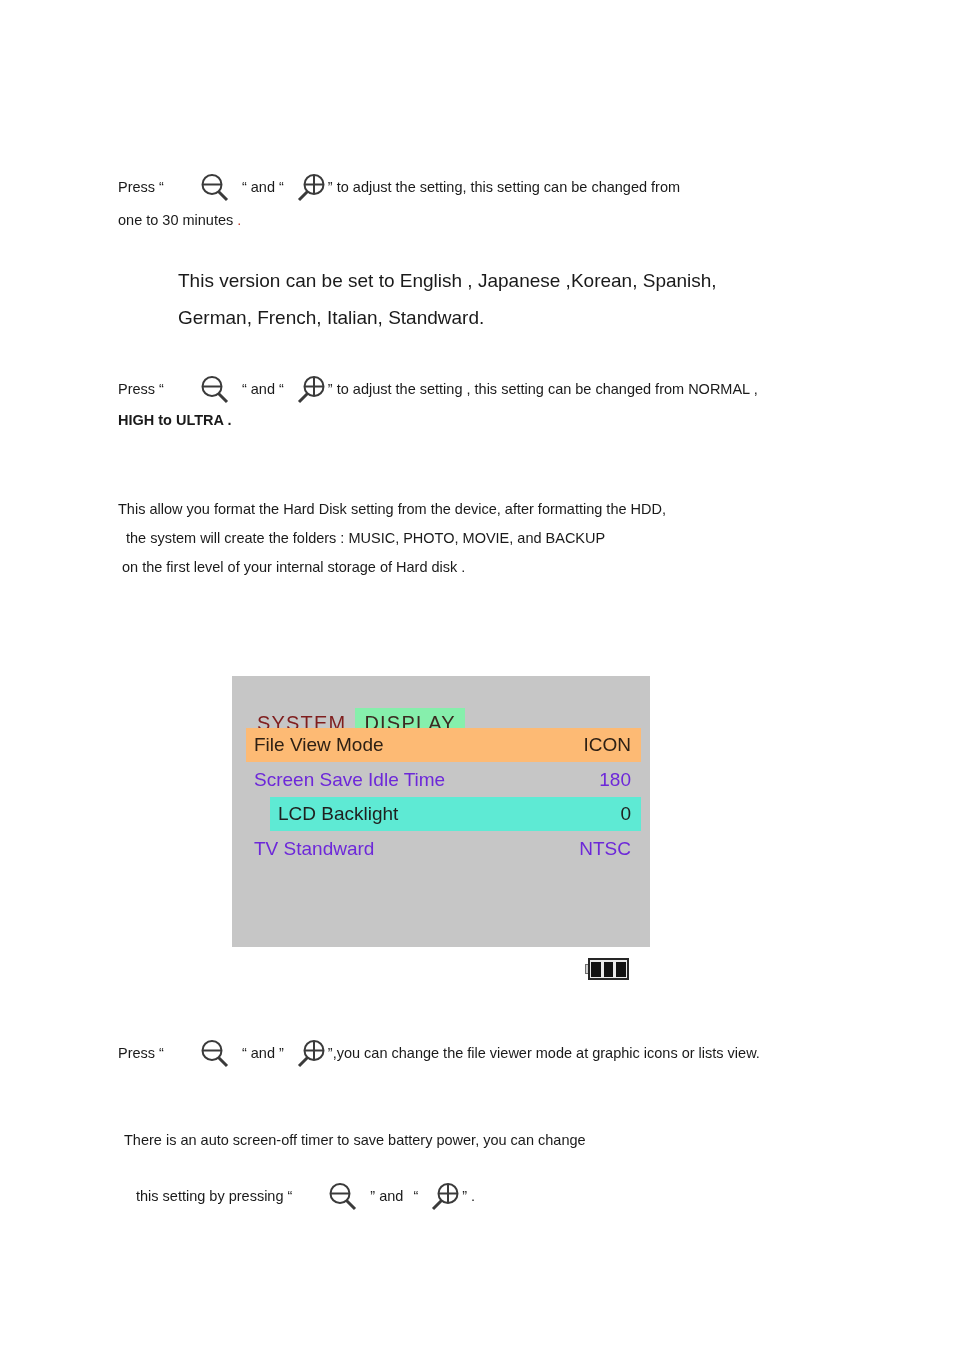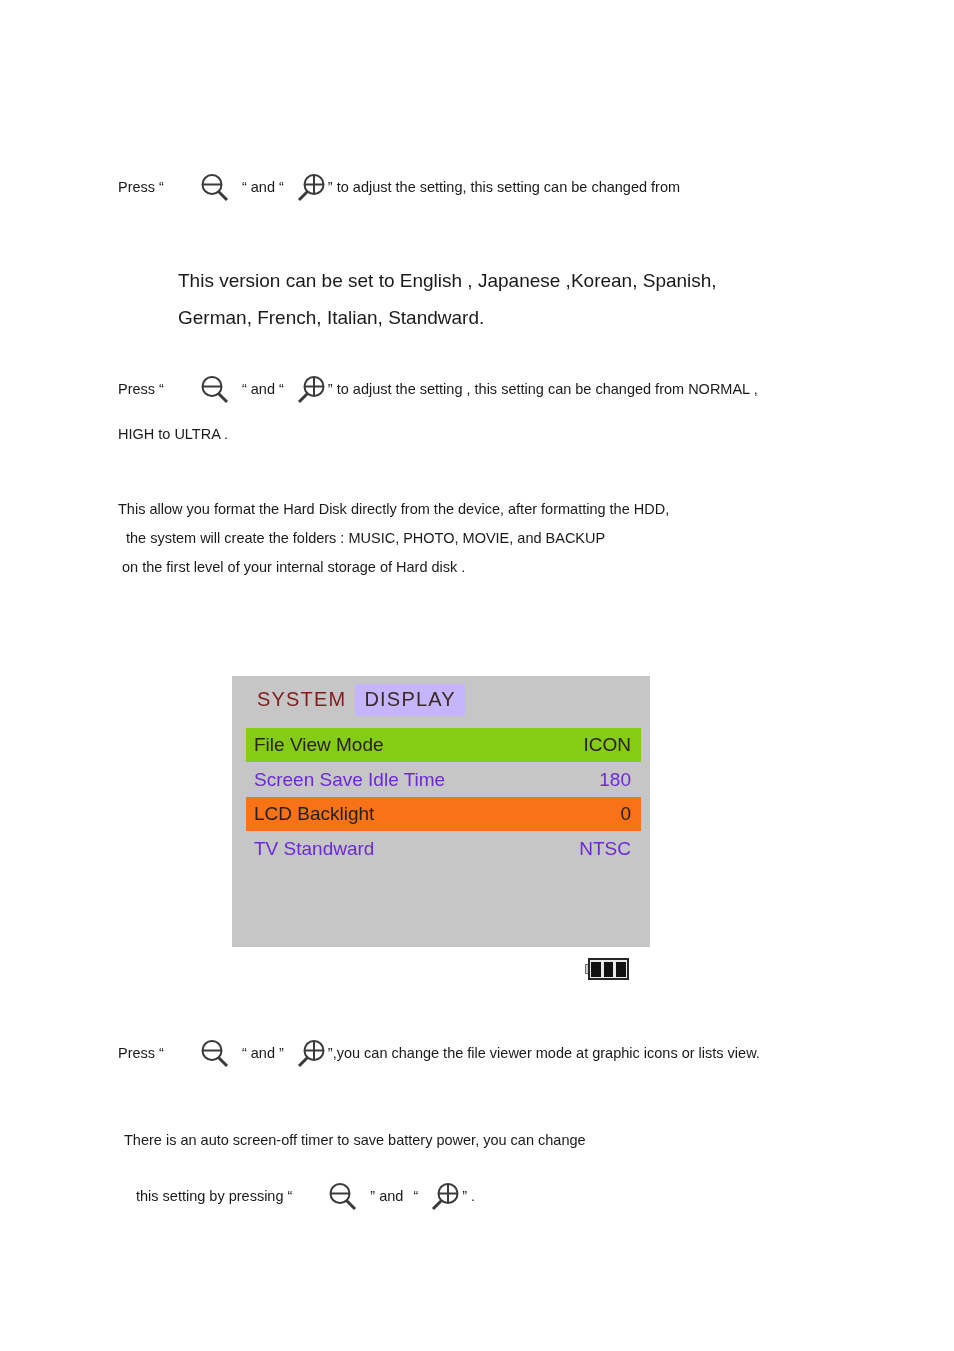--- a/index.html
+++ b/index.html
@@ -74,21 +74,22 @@
     letter-spacing: 1.2px;
     padding: 4px 9px 5px 9px;
     font-weight: normal;
   }
   .tab-inactive {
     color: #7f1d1d;
     background: transparent;
   }
   .tab-active {
     color: #3b2a20;
-    background: #c4b5fd;
+    background: #86efac;
+    margin-top: 24px;
   }
   .rows {
     position: absolute;
     left: 14px;
     top: 52px;
     width: 395px;
   }
   .row {
     position: relative;
     height: 33.5px;
@@ -102,22 +103,22 @@
   .row .label {
     position: absolute;
     left: 8px;
     top: 0;
   }
   .row .value {
     position: absolute;
     right: 10px;
     top: 0;
   }
-  .row-highlight-orange { background: #84cc16; color: #2e2014; }
-  .row-highlight-grey   { background: #f97316; color: #1f1f1f; }
+  .row-highlight-orange { background: #fdba74; color: #2e2014; }
+  .row-highlight-grey   { background: #5eead4; color: #1f1f1f; margin-left: 24px; }
   .row-plain            { background: transparent; }
 
   .battery-bar {
     position: absolute;
     left: 0;
     top: 271px;
     width: 418px;
     height: 45px;
     background: #ffffff;
   }
@@ -168,45 +169,49 @@
             <circle cx="14" cy="12.5" r="9.5" fill="none" stroke="#3a3a3a" stroke-width="2"></circle>
             <line x1="5" y1="12.5" x2="23" y2="12.5" stroke="#3a3a3a" stroke-width="2"></line>
             <line x1="20.5" y1="19.5" x2="29" y2="28" stroke="#3a3a3a" stroke-width="3"></line>
           </svg></span><span class="gap-b"></span><span>“ and “</span><span class="gap-b"></span><span class="mag"><svg width="34" height="32" viewBox="0 0 34 32">
             <circle cx="20" cy="12.5" r="9.5" fill="none" stroke="#3a3a3a" stroke-width="2"></circle>
             <line x1="11" y1="12.5" x2="29" y2="12.5" stroke="#3a3a3a" stroke-width="2"></line>
             <line x1="20" y1="3.5" x2="20" y2="21.5" stroke="#3a3a3a" stroke-width="2"></line>
             <line x1="13.5" y1="19.5" x2="5" y2="28" stroke="#3a3a3a" stroke-width="3"></line>
           </svg></span><span>” to adjust the setting, this setting can be changed from</span>
     </span>
+    <span class="line" style="margin-top:2px;">
+      <span>one to 30 minutes</span>
+      <span class="red-dot">.</span>
+    </span>
   </div>
 
   <div class="block t-big" style="left:138px; top:262px;margin-left:40px;">
     <span class="line">This version can be set to English , Japanese ,Korean, Spanish,</span>
     <span class="line">German, French, Italian, Standward.</span>
   </div>
 
   <div class="block t-small" style="left:118px; top:374px;">
     <span class="line">
       <span>Press “</span><span class="gap-a"></span><span class="mag"><svg width="34" height="32" viewBox="0 0 34 32">
             <circle cx="14" cy="12.5" r="9.5" fill="none" stroke="#3a3a3a" stroke-width="2"></circle>
             <line x1="5" y1="12.5" x2="23" y2="12.5" stroke="#3a3a3a" stroke-width="2"></line>
             <line x1="20.5" y1="19.5" x2="29" y2="28" stroke="#3a3a3a" stroke-width="3"></line>
           </svg></span><span class="gap-b"></span><span>“ and “</span><span class="gap-b"></span><span class="mag"><svg width="34" height="32" viewBox="0 0 34 32">
             <circle cx="20" cy="12.5" r="9.5" fill="none" stroke="#3a3a3a" stroke-width="2"></circle>
             <line x1="11" y1="12.5" x2="29" y2="12.5" stroke="#3a3a3a" stroke-width="2"></line>
             <line x1="20" y1="3.5" x2="20" y2="21.5" stroke="#3a3a3a" stroke-width="2"></line>
             <line x1="13.5" y1="19.5" x2="5" y2="28" stroke="#3a3a3a" stroke-width="3"></line>
           </svg></span><span>” to adjust the setting , this setting can be changed from NORMAL ,</span>
     </span>
-    <span class="line" style="margin-top:14px;">HIGH to ULTRA .</span>
+    <span class="line" style="margin-top:0;font-weight:bold;">HIGH to ULTRA .</span>
   </div>
 
   <div class="block t-small" style="left:118px; top:495px;">
-    <span class="line">This allow you format the Hard Disk directly from the device, after formatting the HDD,</span>
+    <span class="line">This allow you format the Hard Disk setting from the device, after formatting the HDD,</span>
     <span class="line" style="padding-left:8px;">the system will create the folders : MUSIC, PHOTO, MOVIE, and BACKUP</span>
     <span class="line" style="padding-left:4px;">on the first level of your internal storage of Hard disk .</span>
   </div>
 
   <div class="device">
     <div class="device-panel">
 
       <div class="tabs">
         <span class="tab tab-inactive">SYSTEM</span><span class="tab tab-active">DISPLAY</span>
       </div>

